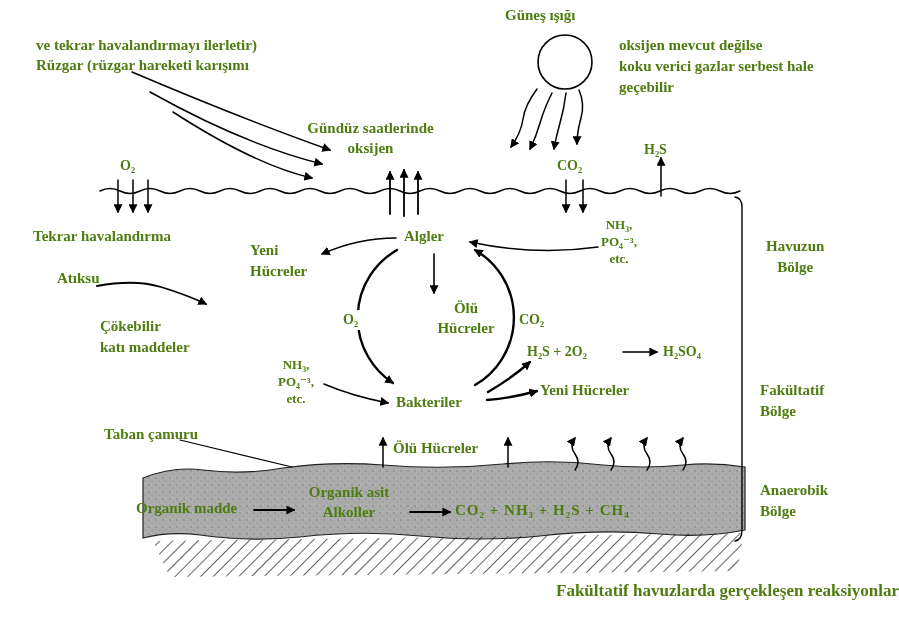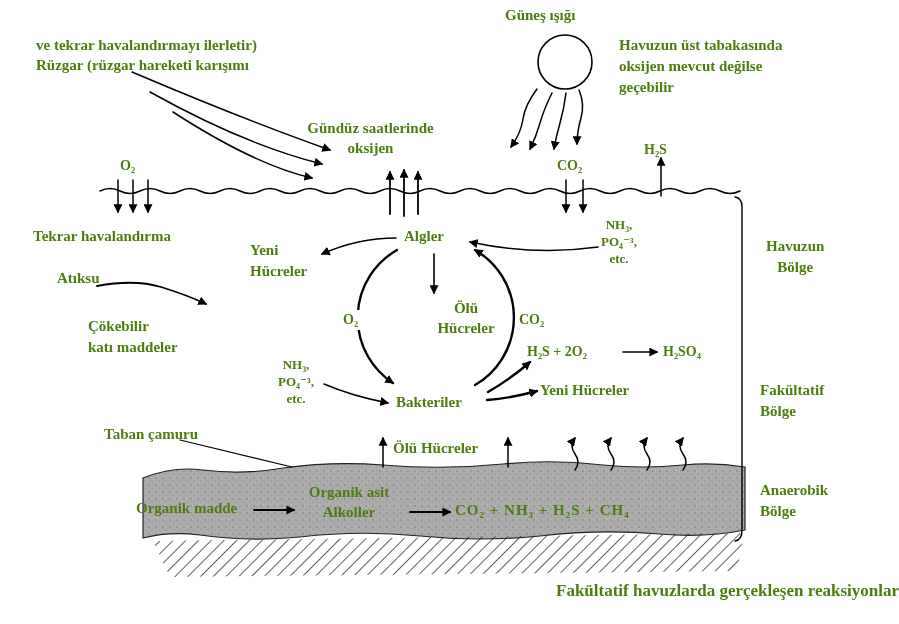--- a/index.html
+++ b/index.html
@@ -123,22 +123,22 @@
   </svg>
 
   <div class="lbl" style="left:505px;top:5px">Güneş ışığı</div>
 
   <div class="lbl" style="left:36px;top:35px">
     <div>ve tekrar havalandırmayı ilerletir)</div>
     <div>Rüzgar (rüzgar hareketi karışımı</div>
   </div>
 
   <div class="lbl lh21" style="left:619px;top:35px">
-    <div>Havuzun üst tabakasında</div>
     <div>oksijen mevcut değilse</div>
+    <div>koku verici gazlar serbest hale</div>
     <div>geçebilir</div>
   </div>
 
   <div class="lbl ctr" style="left:293px;top:118px;width:155px">
     <div>Gündüz saatlerinde</div>
     <div>oksijen</div>
   </div>
 
   <div class="lbl chem" style="left:120px;top:156px">O₂</div>
   <div class="lbl chem" style="left:557px;top:156px">CO₂</div>
@@ -146,21 +146,21 @@
 
   <div class="lbl sm" style="left:601px;top:216px">
     <div>NH₃,</div>
     <div>PO₄⁻³,</div>
     <div>etc.</div>
   </div>
 
   <div class="lbl" style="left:33px;top:226px">Tekrar havalandırma</div>
   <div class="lbl" style="left:57px;top:268px">Atıksu</div>
 
-  <div class="lbl lh21" style="left:88px;top:316px">
+  <div class="lbl lh21" style="left:100px;top:316px">
     <div>Çökebilir</div>
     <div>katı maddeler</div>
   </div>
 
   <div class="lbl lh21" style="left:250px;top:240px">
     <div>Yeni</div>
     <div>Hücreler</div>
   </div>
 
   <div class="lbl" style="left:404px;top:226px">Algler</div>

